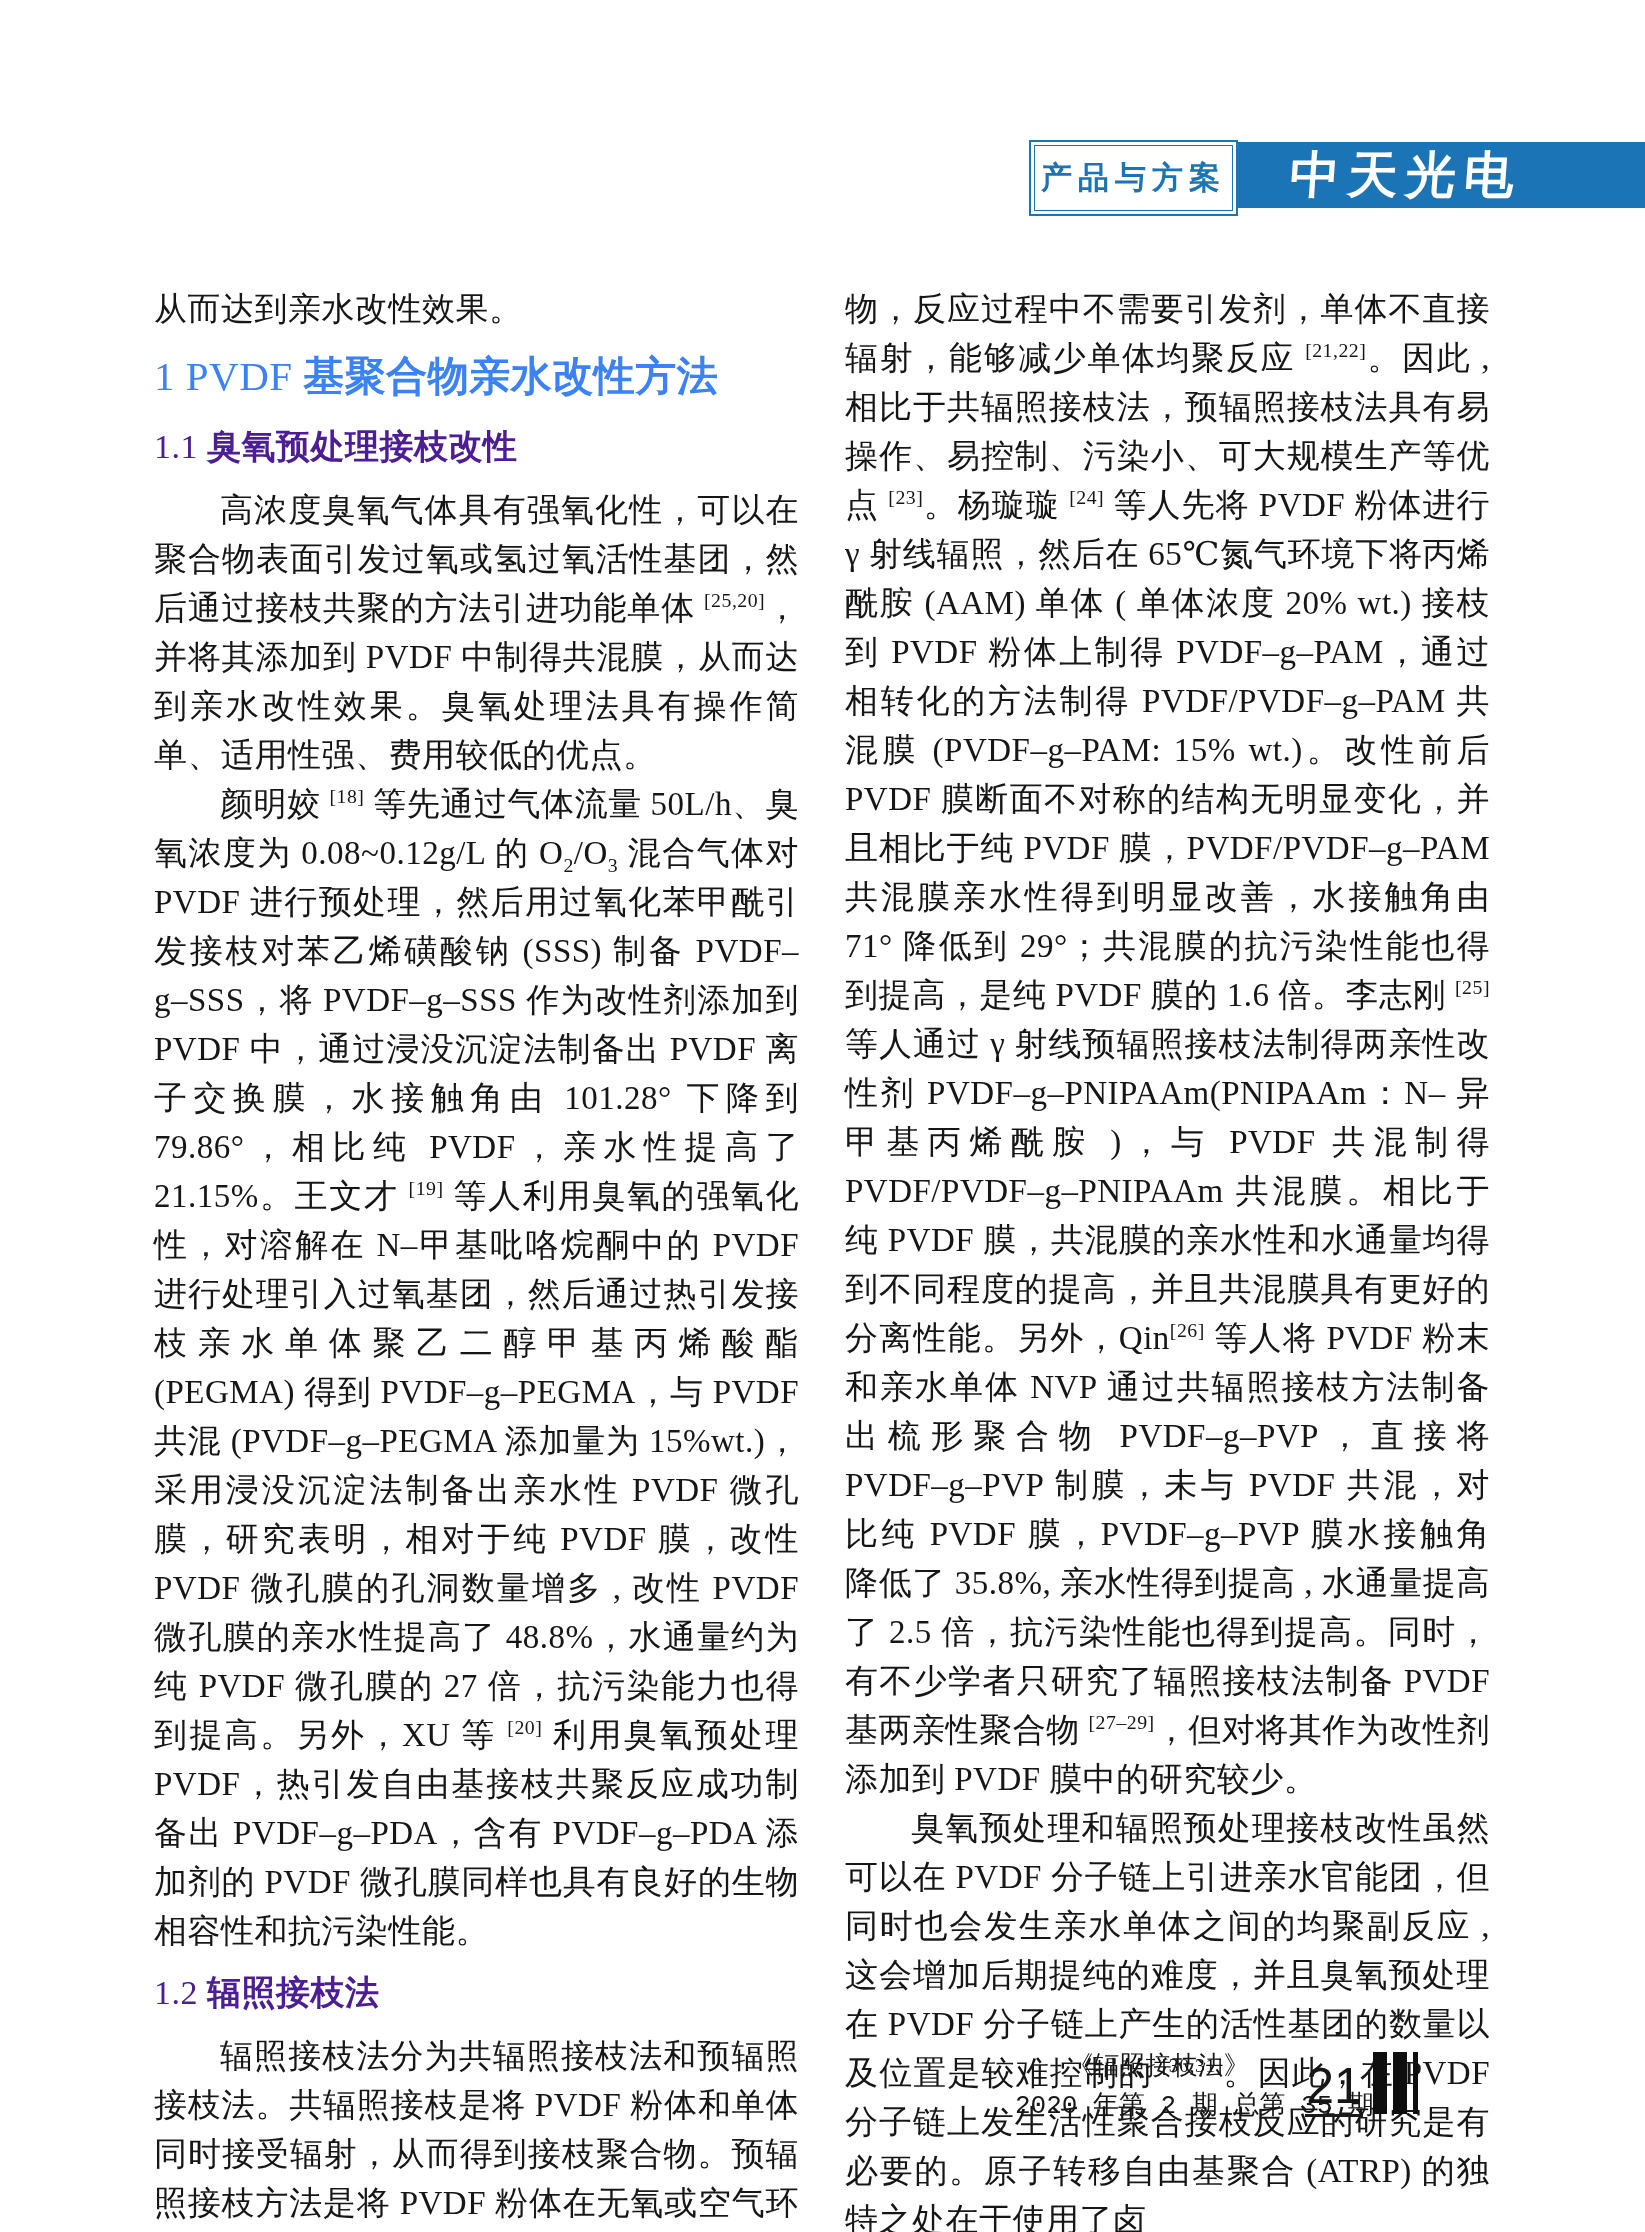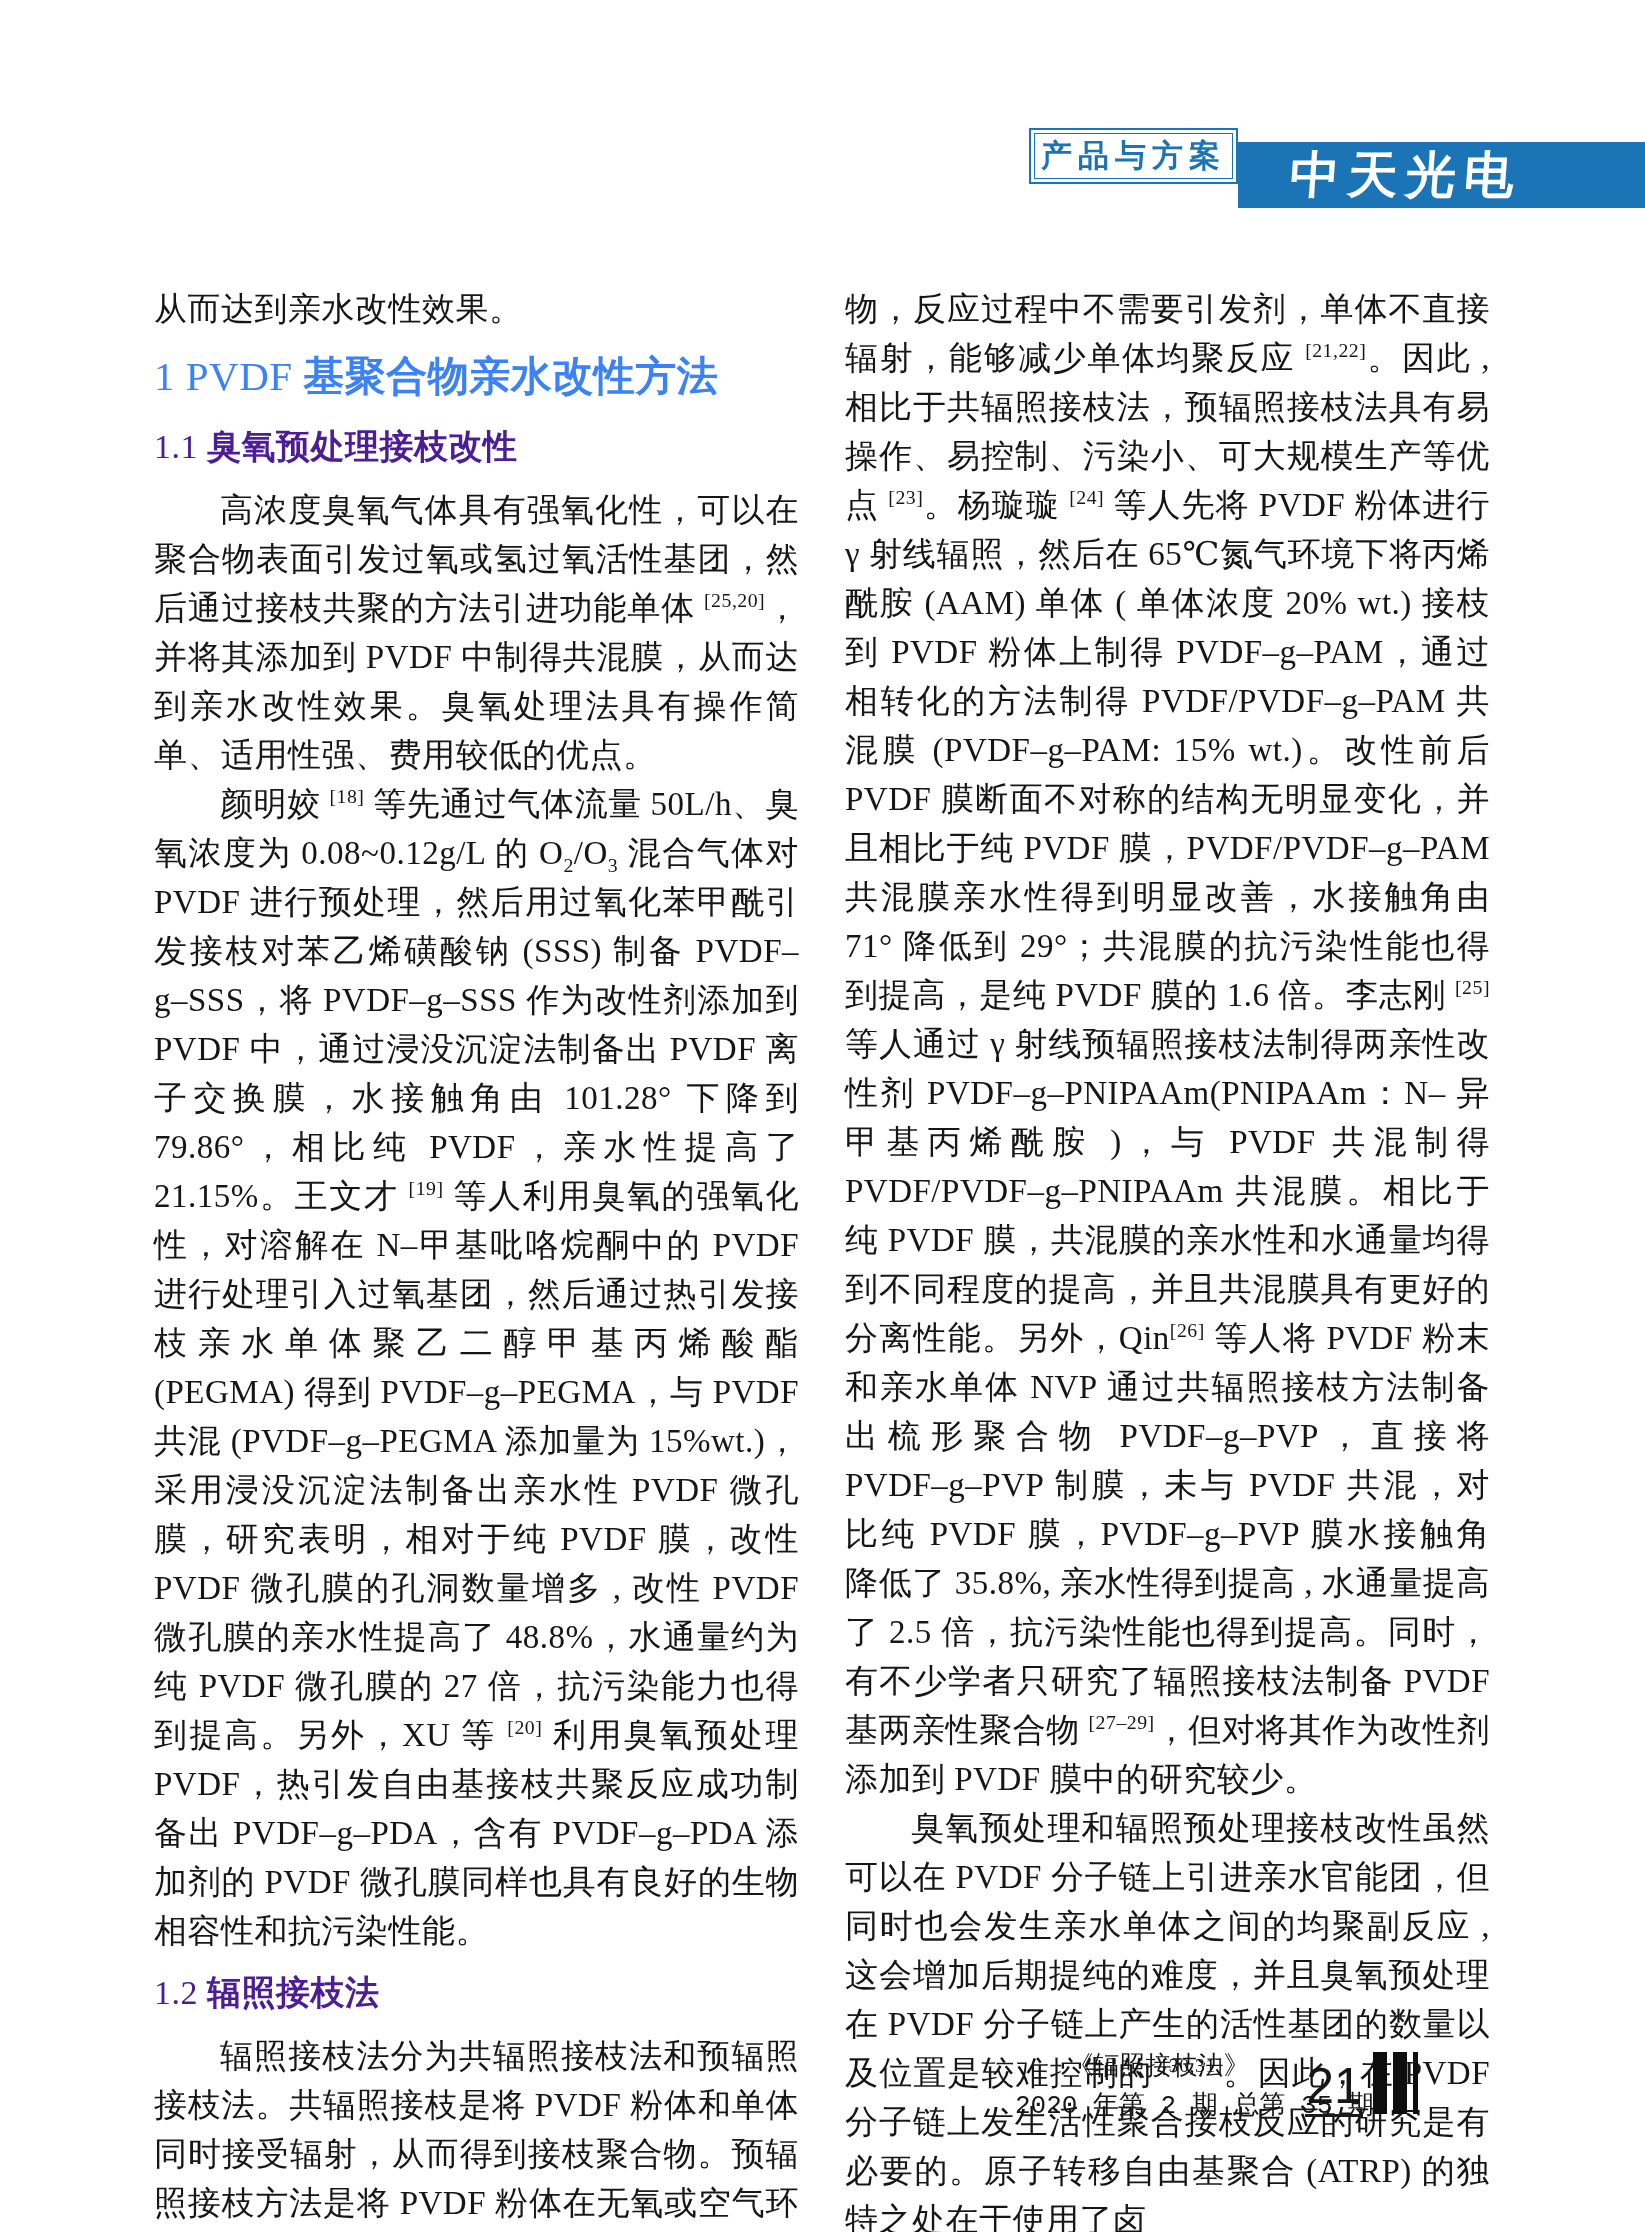--- a/index.html
+++ b/index.html
@@ -3,21 +3,21 @@
 <meta charset="utf-8">
 <style>
   html,body{margin:0;padding:0;}
   body{
     width:1646px;height:2233px;position:relative;background:#ffffff;
     font-family:"Liberation Serif","DejaVu Serif",serif;
     color:#161616;overflow:hidden;
   }
   
   .section-box{
-    position:absolute;left:1029px;top:128px;width:209px;height:56px;
+    position:absolute;left:1029px;top:140px;width:209px;height:76px;
     background:#ffffff;border:2px solid #1b74b5;box-sizing:border-box;
     display:flex;align-items:center;justify-content:center;
   }
   .section-box .inner{
     border:1px solid #1b74b5;position:absolute;inset:3px;
     display:flex;align-items:center;justify-content:center;
   }
   .section-box span{
     color:#1b74b5;font-size:31px;letter-spacing:6px;font-weight:600;
     font-family:"Liberation Sans","DejaVu Sans",sans-serif;white-space:nowrap;

